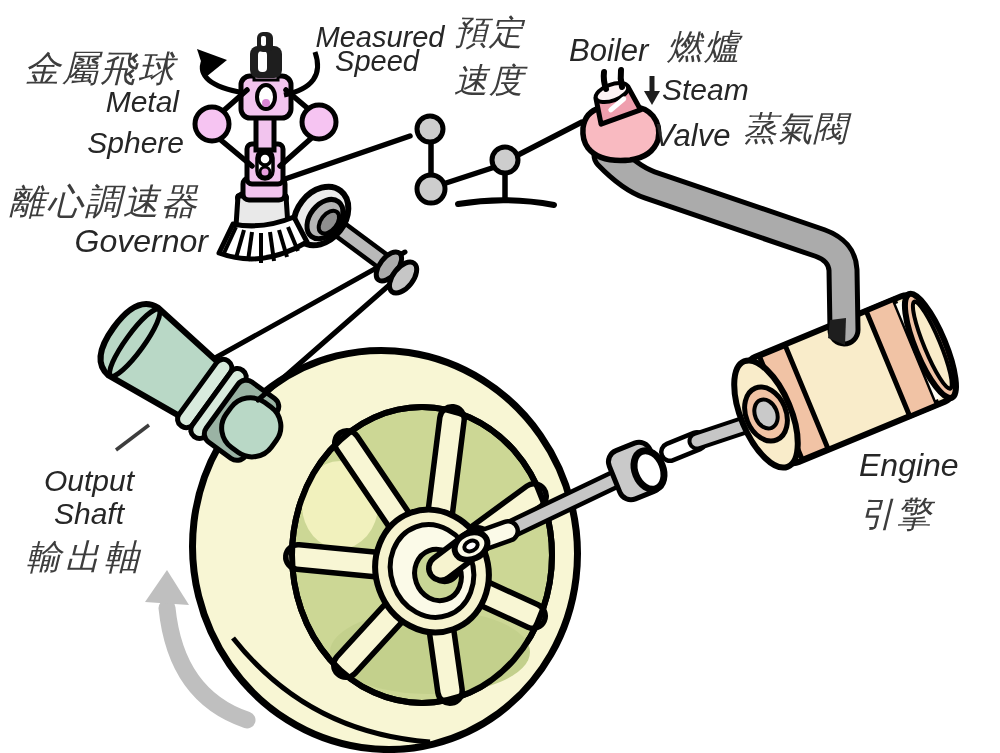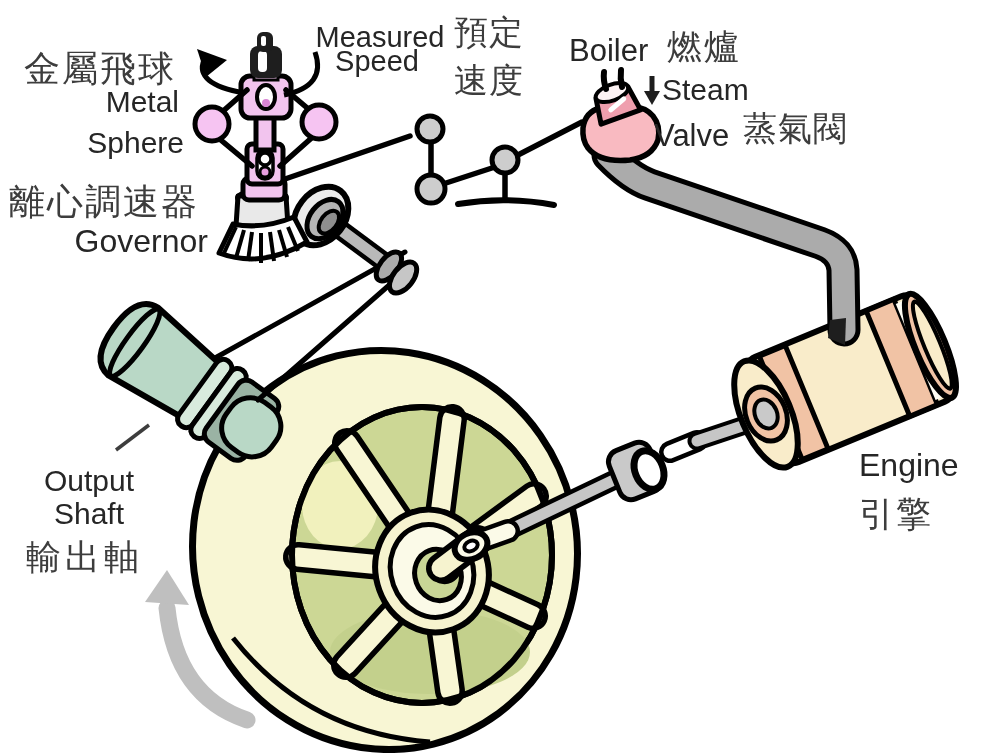--- a/index.html
+++ b/index.html
@@ -1,16 +1,16 @@
 <!DOCTYPE html>
 <html><head>
 <meta charset="utf-8">
 <style>
   html,body{margin:0;padding:0;background:#ffffff;}
-  .stage{position:relative;width:1000px;height:753px;background:#ffffff;overflow:hidden;}
+  .stage{position:relative;width:1000px;height:753px;background:#ffffff;overflow:hidden;font-style:italic;}
   svg{display:block;}
   text{user-select:none;}
   .en{font-family:"Liberation Sans",sans-serif;fill:#262626;}
   .zh{font-family:"DejaVu Sans",sans-serif;fill:#3d3d3d;}
 </style>
 </head>
 <body>
 
 <div class="stage">
 <svg width="1000" height="753" viewBox="0 0 1000 753">

